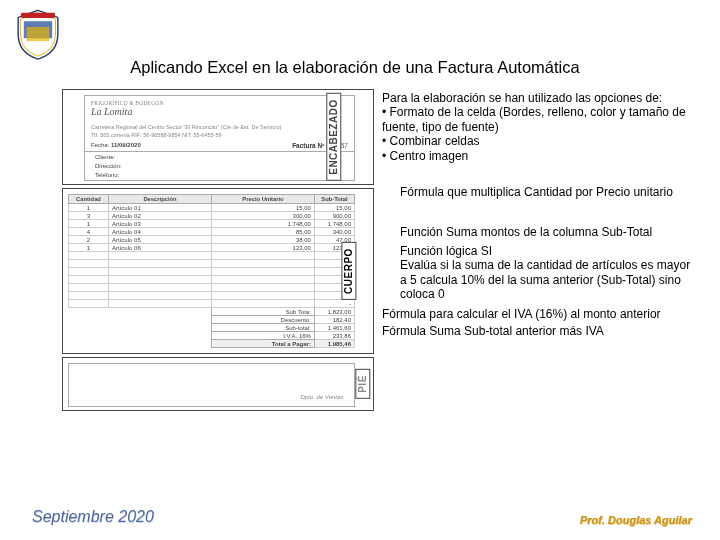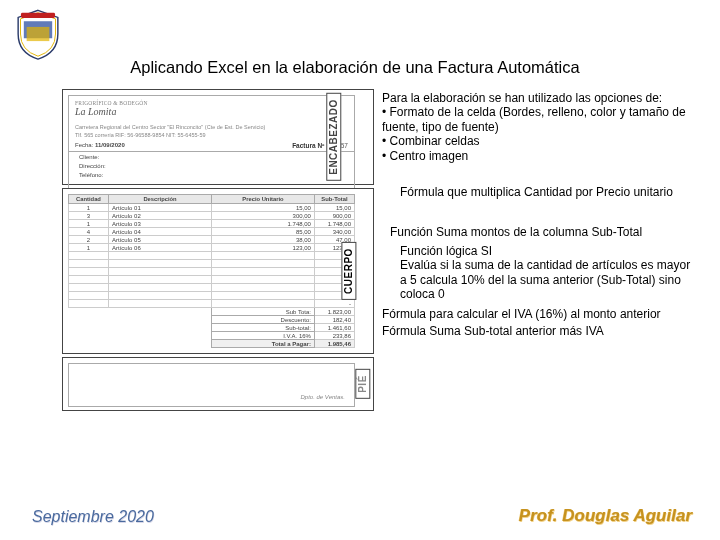--- a/index.html
+++ b/index.html
@@ -46,21 +46,21 @@
     transform-origin: center;
     font-size: 10px;
     font-weight: bold;
     letter-spacing: 0.5px;
     background: #fff;
     padding: 1px 5px;
     border: 1px solid #444;
   }
   
   .enc { height: 96px; font-size: 6.5px; color:#444; }
-  .enc-inner { border:1px solid #aaa; margin:5px 18px 5px 5px; height:100px; position:relative; }
+  .enc-inner { border:1px solid #aaa; margin:5px 18px 5px 21px; height:86px; position:relative; }
   .enc-logo { position:absolute; left:6px; top:4px; font-style:italic; font-family: cursive; font-size:10px; color:#555; }
   .enc-logo small{ display:block; font-size:5.5px; font-style:normal; color:#888; letter-spacing:.2px;}
   .enc-line1{ position:absolute; left:6px; top:28px; color:#888; font-size:5.5px;}
   .enc-line2{ position:absolute; left:6px; top:36px; color:#888; font-size:5.5px;}
   .enc-fecha{ position:absolute; left:6px; top:46px; font-size:6px; color:#444;}
   .enc-factura{ position:absolute; right:6px; top:46px; font-size:6.5px; font-weight:bold; color:#333;}
   .enc-factura span.num{ color:#555; font-weight:normal; }
   .enc-sep{ position:absolute; left:0; right:0; top:55px; border-top:1px solid #aaa;}
   .enc-cli{ position:absolute; left:10px; font-size:6px; color:#444; }
   
@@ -84,38 +84,38 @@
   .notes {
     flex: 1;
     font-size: 12px;
     line-height: 1.2;
     padding-left: 8px;
     padding-top: 2px;
   }
   .notes .block { margin-bottom: 5px; }
   .notes .intro { margin-bottom: 22px; }
   .notes .formula1 { margin: 6px 0 26px 18px; }
-  .notes .fnsuma { margin: 0 0 4px 8px; }
+  .notes .fnsuma { margin: 0 0 4px 18px; }
   .notes .fnsi { margin: 0 0 6px 18px; }
   .notes .resta { margin: 0 0 2px 0; }
   .notes .iva { margin: 0 0 2px 0; }
   .notes .final { margin: 0; }
   
   .footer-left {
     position: absolute;
     left: 32px; bottom: 14px;
     font-size: 16px;
     font-style: italic;
     color: #4a6a9e;
     text-shadow: 0.5px 0.5px 0 #d8d8e8;
   }
   .footer-right {
     position: absolute;
     right: 28px; bottom: 14px;
-    font-size: 17px;
+    font-size: 11px;
     font-weight: bold;
     font-style: italic;
     color: #c6921f;
     text-shadow: 0.5px 0.5px 0 #f2d28a, -0.5px -0.5px 0 #f2d28a;
   }
 </style>
 </head>
 <body>
 
 <div class="logo">

